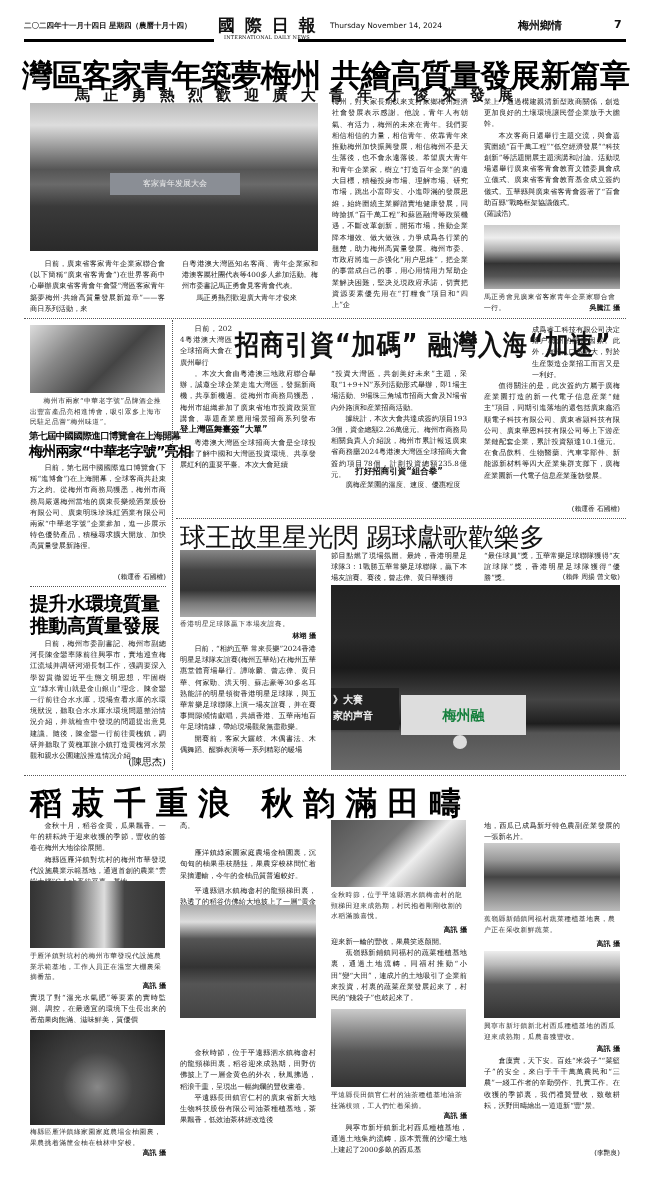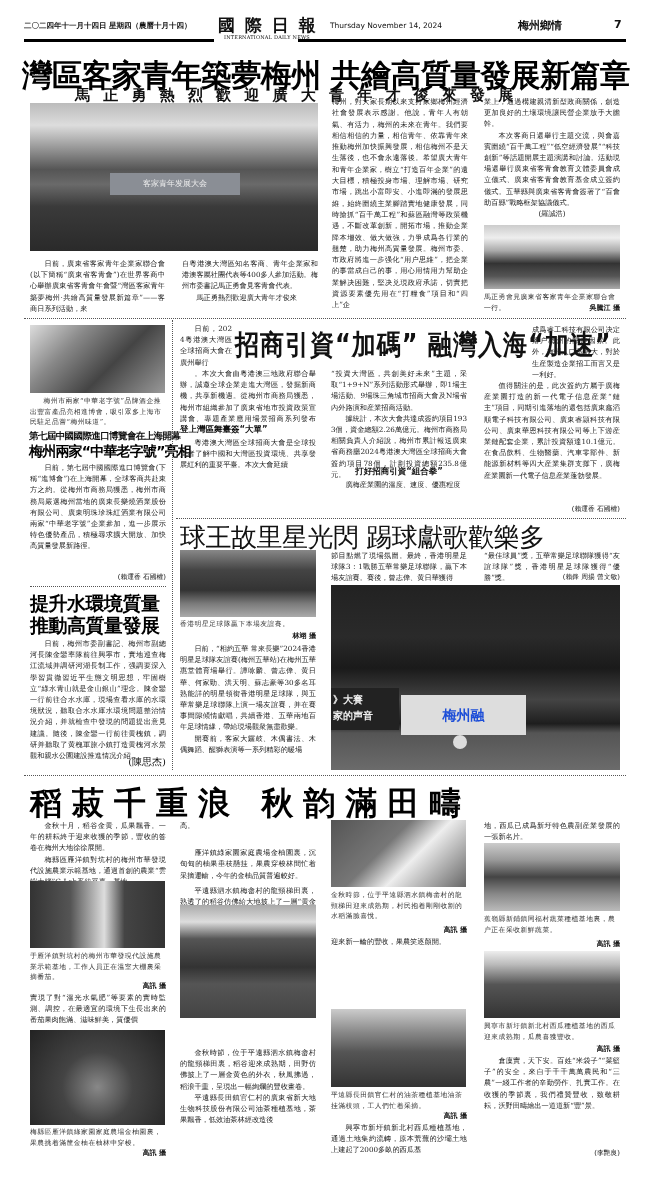--- a/index.html
+++ b/index.html
@@ -36,21 +36,21 @@
 
 <div class="abs txt" style="left:30px;top:258px;width:135px;text-indent:2em">日前，廣東省客家青年企業家聯合會(以下簡稱“廣東省客青會”)在世界客商中心舉辦廣東省客青會年會暨“灣區客家青年築夢梅州·共繪高質量發展新篇章”——客商日系列活動，來</div>
 <div class="abs txt" style="left:182px;top:258px;width:136px">
   <div>自粵港澳大灣區知名客商、青年企業家和港澳客屬社團代表等400多人參加活動。梅州市委書記馬正勇會見客青會代表。</div>
   <div style="text-indent:2em">馬正勇熱烈歡迎廣大青年才俊來</div>
 </div>
 <div class="abs txt" style="left:332px;top:96px;width:136px;line-height:11.3px">梅州，對大家長期以來支持家鄉梅州經濟社會發展表示感謝。他說，青年人有朝氣、有活力，梅州的未來在青年。我們要相信相信的力量，相信青年、依靠青年來推動梅州加快振興發展，相信梅州不是天生落後，也不會永遠落後。希望廣大青年和青年企業家，樹立“打造百年企業”的遠大目標，積極投身市場、理解市場、研究市場，跳出小富即安、小進即滿的發展思維，始終圍繞主業腳踏實地健康發展，同時搶抓“百千萬工程”和蘇區融灣等政策機遇，不斷改革創新，開拓市場，推動企業降本增效、做大做強，力爭成爲各行業的翹楚，助力梅州高質量發展。梅州市委、市政府將進一步强化“用户思維”，把企業的事當成自己的事，用心用情用力幫助企業解决困難，堅决兑現政府承諾，切實把資源要素優先用在“打糧食”項目和“四上”企</div>
 <div class="abs txt" style="left:484px;top:96px;width:136px">
   <div>業上，通過構建親清新型政商關係，創造更加良好的土壤環境讓民營企業放手大膽幹。</div>
   <div style="text-indent:2em">本次客商日還舉行主題交流，與會嘉賓圍繞“百千萬工程”“低空經濟發展”“科技創新”等話題開展主題演講和討論。活動現場還舉行廣東省客青會教育文體委員會成立儀式、廣東省客青會教育基金成立簽約儀式。五華縣與廣東省客青會簽署了“百會助百縣”戰略框架協議儀式。</div>
-  <div style="text-align:center">(羅誠浩)</div>
+  <div style="text-align:left">(羅誠浩)</div>
 </div>
 <div class="abs photo" style="left:484px;top:225px;width:136px;height:64px;background:linear-gradient(180deg,#ccc 0%,#eee 20%,#aaa 40%,#333 60%,#555 80%,#aaa 100%)"></div>
 <div class="abs cap" style="left:484px;top:292px;width:136px">馬正勇會見廣東省客家青年企業家聯合會一行。</div>
 <div class="abs credit" style="left:484px;top:303px;width:136px">吳騰江 攝</div>
 
 <div class="abs dots" style="left:24px;top:318px;width:602px"></div>
 
 <div class="abs photo" style="left:30px;top:325px;width:135px;height:68px;background:linear-gradient(135deg,#ddd 0%,#888 30%,#444 60%,#999 100%)"></div>
 <div class="abs cap" style="left:30px;top:396px;width:136px;text-indent:2em">梅州市兩家“中華老字號”品牌酒企推出豐富產品亮相進博會，吸引眾多上海市民駐足品嘗“梅州味道”。</div>
 <div class="abs" style="left:29px;top:430px;font-size:9.5px;font-weight:bold;white-space:nowrap;font-family:'DejaVu Sans',sans-serif;letter-spacing:-0.6px">第七屆中國國際進口博覽會在上海開幕</div>
@@ -102,21 +102,21 @@
 <div class="abs txt" style="left:331px;top:550px;width:136px">節目點燃了現場氛圍。最終，香港明星足球隊3：1戰勝五華常樂足球聯隊，贏下本場友誼賽。賽後，曾志偉、黄日華獲得</div>
 <div class="abs txt" style="left:484px;top:550px;width:136px">
   <span>“最佳球員”獎，五華常樂足球聯隊獲得“友誼球隊”獎，香港明星足球隊獲得“優勝”獎。</span>
   <span style="float:right;font-size:6.8px">(賴鋒 周揚 曾文敏)</span>
 </div>
 <div class="abs photo" style="left:331px;top:585px;width:289px;height:185px;background:linear-gradient(180deg,#222 0%,#2a2a2a 28%,#1a1a1a 45%,#444 62%,#1e1e1e 75%,#555 80%,#6b6b6b 100%)">
   <div style="position:absolute;left:0;top:103px;width:68px;height:42px;background:#222;color:#eee;font-size:10px;font-weight:bold;line-height:16px;padding:4px 2px;font-family:'DejaVu Sans',sans-serif">
     <div>》大賽</div>
     <div>家的声音</div>
   </div>
-  <div style="position:absolute;left:70px;top:110px;width:125px;height:40px;background:#ddd;color:#1d4ed8;font-size:14px;font-weight:bold;line-height:40px;text-align:center;font-family:'DejaVu Sans',sans-serif">梅州融</div>
+  <div style="position:absolute;left:70px;top:110px;width:125px;height:40px;background:#ddd;color:#15803d;font-size:14px;font-weight:bold;line-height:40px;text-align:center;font-family:'DejaVu Sans',sans-serif">梅州融</div>
   <div style="position:absolute;left:122px;top:150px;width:14px;height:14px;border-radius:50%;background:#ddd"></div>
 </div>
 
 <div class="abs dots" style="left:24px;top:775px;width:602px"></div>
 
 <div class="abs hl" style="left:30px;top:782px;font-size:32px;letter-spacing:10px;font-family:'DejaVu Serif',serif">稻菽千重浪 秋韵滿田疇</div>
 
 <div class="abs txt" style="left:30px;top:820px;width:136px">
   <div style="text-indent:2em">金秋十月，稻谷金黄，瓜果飄香。一年的耕耘終于迎來收獲的季節，豐收的答卷在梅州大地徐徐展開。</div>
   <div style="text-indent:2em">梅縣區雁洋鎮對坑村的梅州市華發現代設施農業示範基地，通過首創的農業“雲端大腦”G-Lab系統平臺，基地</div>
@@ -138,20 +138,21 @@
 <div class="abs txt" style="left:180px;top:1047px;width:136px">
   <div style="text-indent:2em">金秋時節，位于平遠縣泗水鎮梅畲村的龍頸梯田裏，稻谷迎來成熟期，田野仿佛披上了一層金黄色的外衣，秋風拂過，稻浪千重，呈現出一幅絢爛的豐收畫卷。</div>
   <div style="text-indent:2em">平遠縣長田鎮官仁村的廣東省新大地生物科技股份有限公司油茶種植基地，茶果飄香，低效油茶林經改造後</div>
 </div>
 
 <div class="abs photo" style="left:331px;top:820px;width:135px;height:67px;background:linear-gradient(135deg,#555 0%,#777 40%,#eee 60%,#aaa 80%,#666 100%)"></div>
 <div class="abs cap" style="left:331px;top:890px;width:136px">金秋時節，位于平遠縣泗水鎮梅畲村的龍頸梯田迎來成熟期，村民抱着剛剛收割的水稻滿臉喜悅。</div>
 <div class="abs credit" style="left:331px;top:925px;width:136px">高訊 攝</div>
 <div class="abs txt" style="left:331px;top:936px;width:136px">
   <div>迎來新一輪的豐收，果農笑逐顏開。</div>
+  <div style="text-indent:2em">蕉嶺縣新鋪鎮同福村的蔬菜種植基地裏，通過土地流轉，同福村推動“小田”變“大田”，連成片的土地吸引了企業前來投資，村裏的蔬菜産業發展起來了，村民的“錢袋子”也鼓起來了。</div>
 </div>
 <div class="abs photo" style="left:331px;top:1009px;width:135px;height:78px;background:linear-gradient(180deg,#ccc 0%,#888 30%,#555 55%,#333 100%)"></div>
 <div class="abs cap" style="left:331px;top:1090px;width:136px">平遠縣長田鎮官仁村的油茶種植基地油茶挂滿枝頭，工人們忙着采摘。</div>
 <div class="abs credit" style="left:331px;top:1111px;width:136px">高訊 攝</div>
 <div class="abs txt" style="left:331px;top:1122px;width:136px;text-indent:2em">興寧市新圩鎮新北村西瓜種植基地，通過土地集約流轉，原本荒蕪的沙壩土地上建起了2000多畝的西瓜基</div>
 
 <div class="abs txt" style="left:484px;top:820px;width:136px">地，西瓜已成爲新圩特色農副産業發展的一張新名片。</div>
 <div class="abs photo" style="left:484px;top:843px;width:136px;height:68px;background:linear-gradient(180deg,#ccc 0%,#999 25%,#444 50%,#888 75%,#bbb 100%)"></div>
 <div class="abs cap" style="left:484px;top:914px;width:136px">蕉嶺縣新鋪鎮同福村蔬菜種植基地裏，農户正在采收新鮮蔬菜。</div>
 <div class="abs credit" style="left:484px;top:939px;width:136px">高訊 攝</div>

